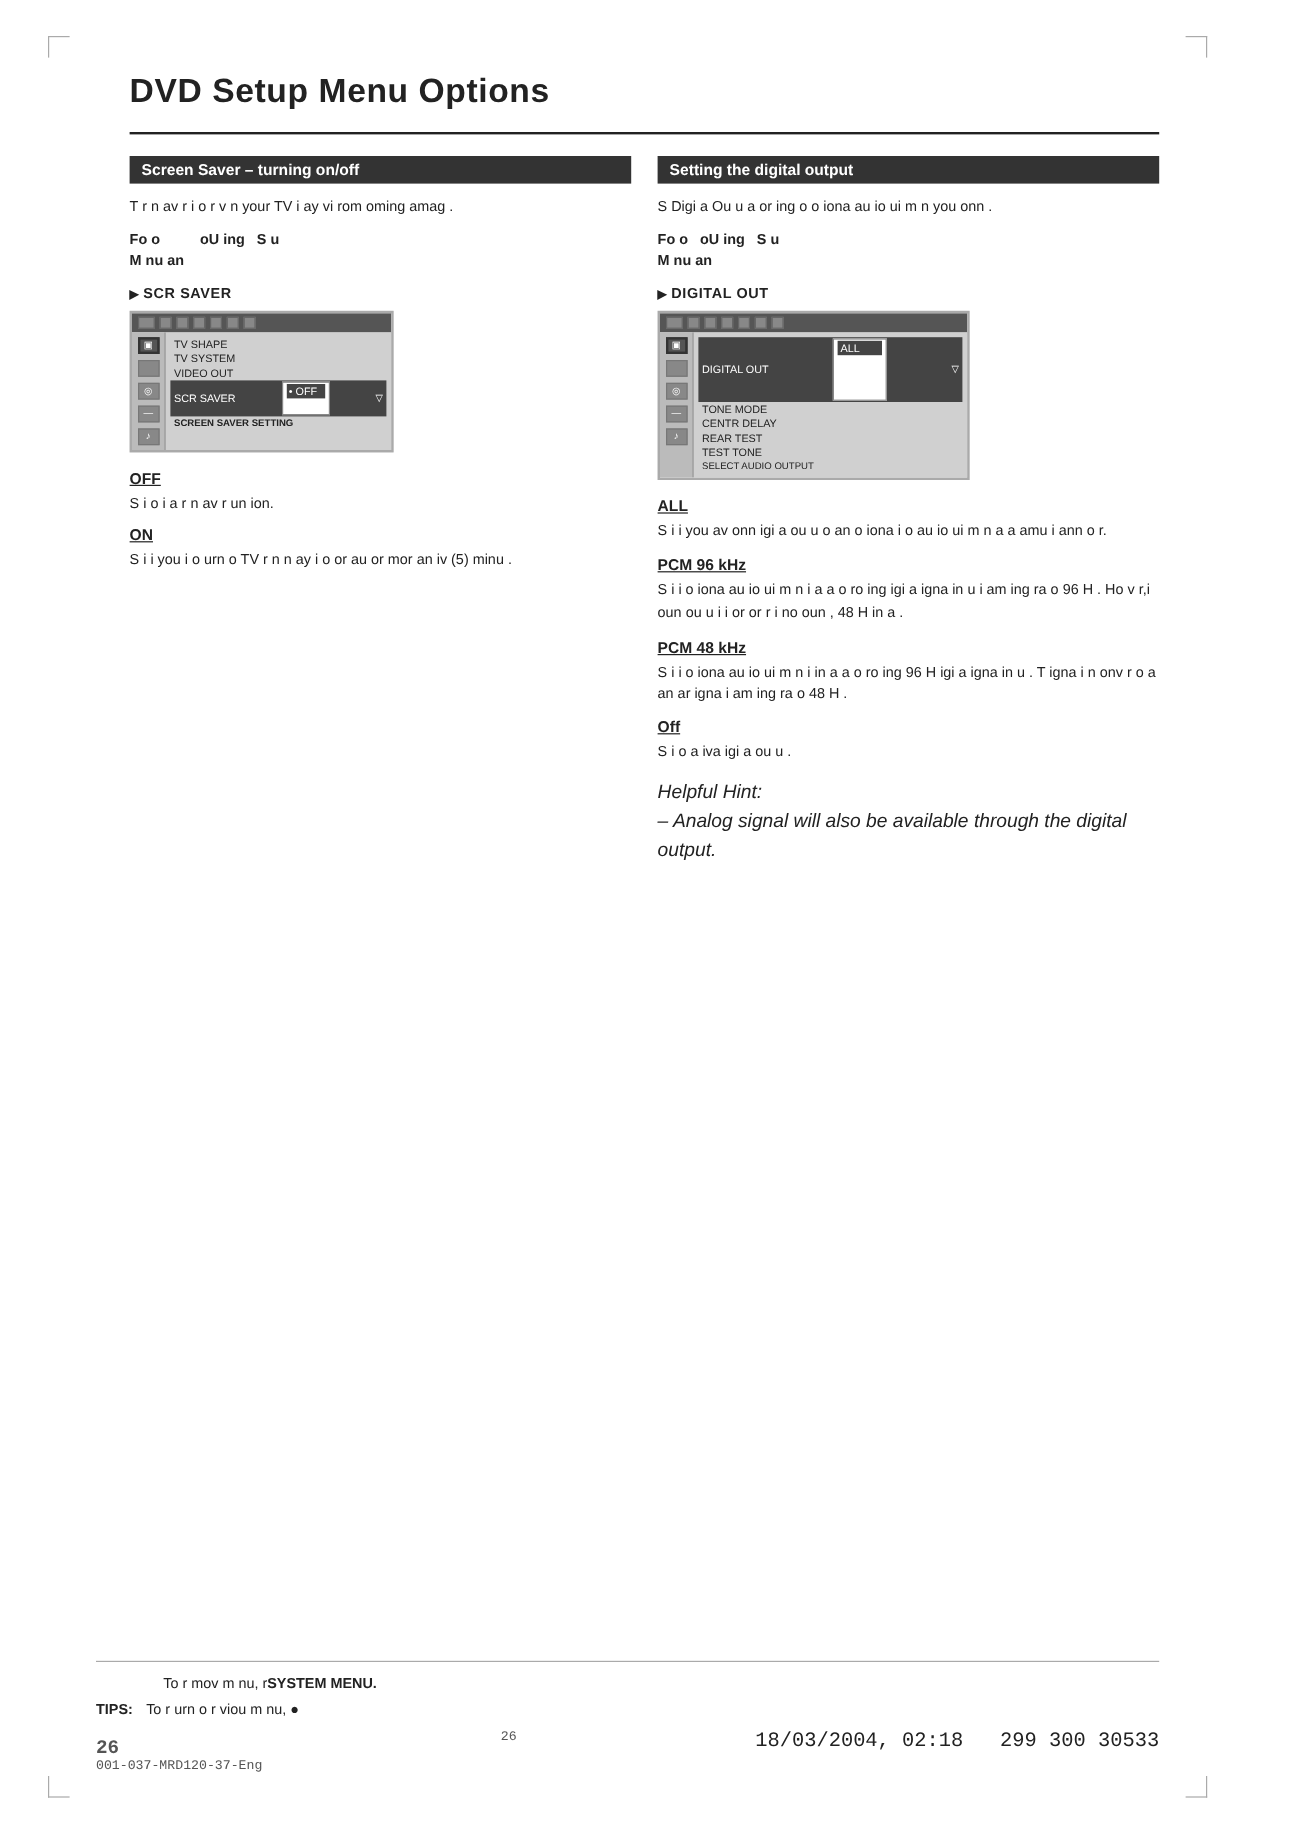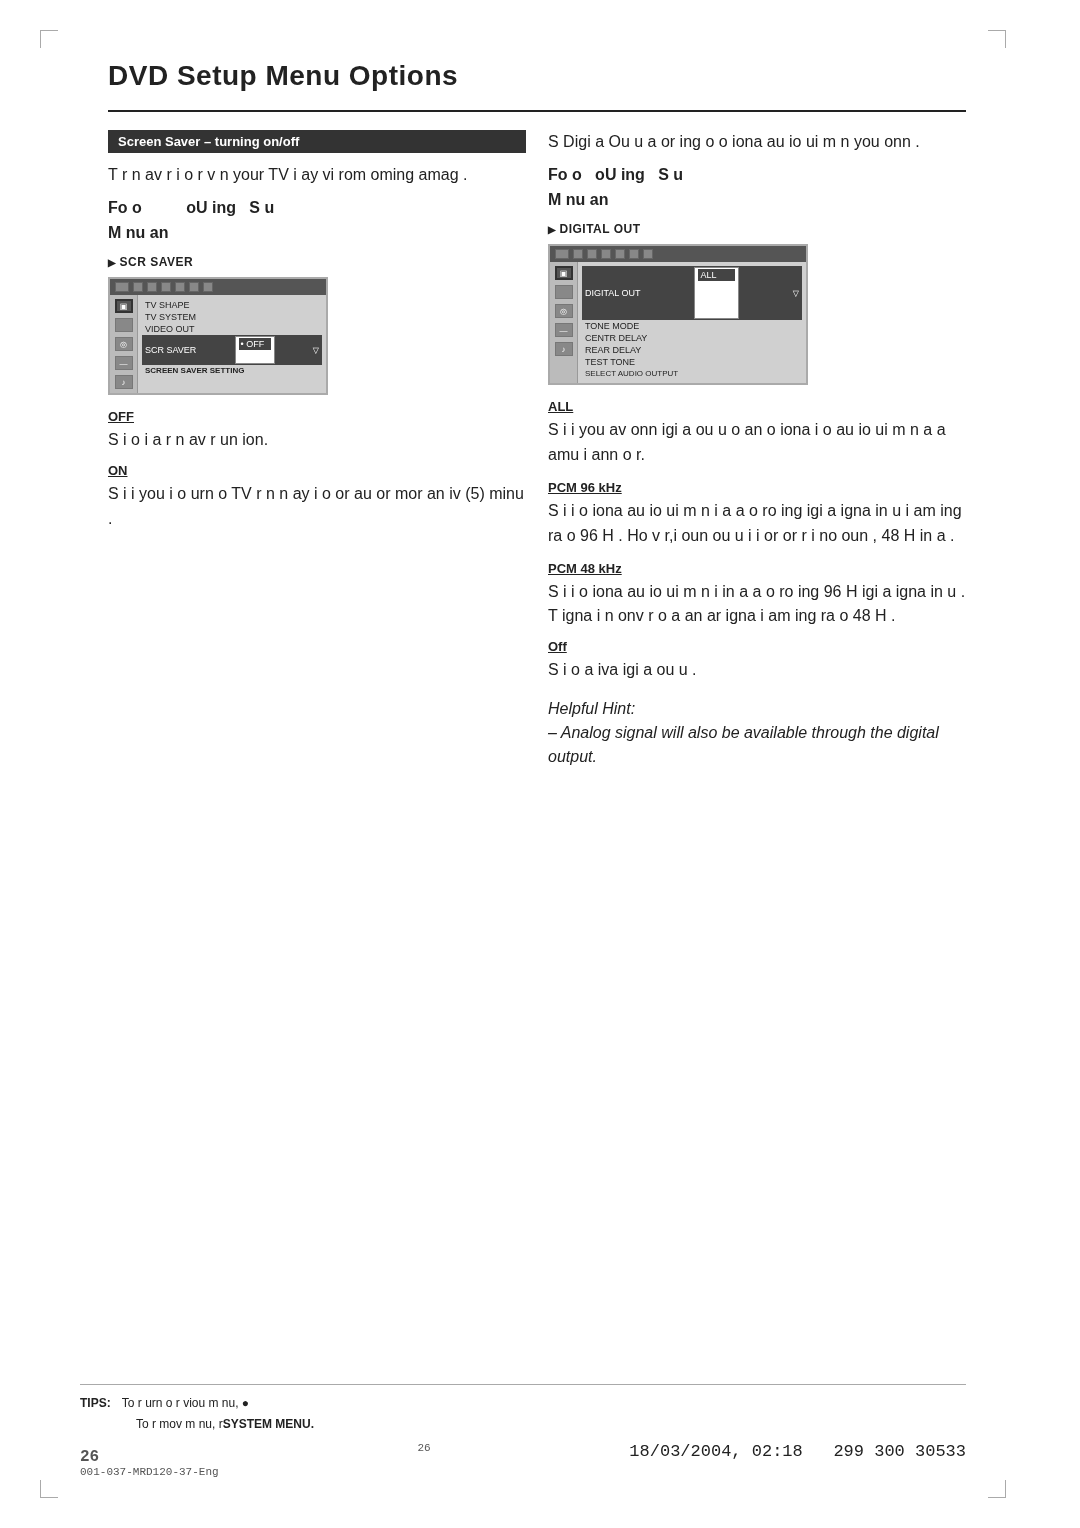--- a/index.html
+++ b/index.html
@@ -55,21 +55,21 @@
       color: #fff;
       font-weight: bold;
       font-size: 13px;
       padding: 4px 10px;
       margin-bottom: 10px;
       display: inline-block;
       width: 100%;
     }
 
     .body-text {
-      font-size: 16px;
+      font-size: 12px;
       line-height: 1.55;
       margin-bottom: 8px;
     }
     .body-text b { font-weight: bold; }
 
     .menu-label {
       font-size: 12px;
       font-weight: bold;
       text-transform: uppercase;
       letter-spacing: 0.5px;
@@ -303,20 +303,21 @@
       </div>
       <p class="body-text">S    i o i a     r  n  av r un  ion.</p>
 
       <div class="option-heading">
         <span>ON</span>
       </div>
       <p class="body-text">S    i i you  i   o urn o    TV r  n   n ay i o   or au or mor   an iv (5) minu  .</p>
     </div>
 
     <div class="col-right">
+      <div class="section-header">Setting the digital output</div>
 
       <p class="body-text">S   Digi a Ou  u a  or ing o o  iona au io  ui m n you onn   .</p>
       <p class="body-text">
         <b>Fo o</b>&nbsp;&nbsp;&nbsp;<b>oU ing&nbsp;&nbsp; S u</b><br>
         <b>M nu an</b>
       </p>
 
       <div class="menu-label">
         <span>Digital Out</span>
       </div>
@@ -346,21 +347,21 @@
               <div class="tv-submenu">
                 <div class="tv-submenu-item sel">ALL</div>
                 <div class="tv-submenu-item">PCM 6</div>
                 <div class="tv-submenu-item">PCM 48</div>
                 <div class="tv-submenu-item">OFF</div>
               </div>
               <span style="font-size:8px;">▽</span>
             </div>
             <div class="tv-menu-item">TONE MODE</div>
             <div class="tv-menu-item">CENTR DELAY</div>
-            <div class="tv-menu-item">REAR DELAY</div>
+            <div class="tv-menu-item">REAR TEST</div>
             <div class="tv-menu-item">TEST TONE</div>
             <div class="tv-menu-item" style="font-size:8px;">SELECT AUDIO OUTPUT</div>
           </div>
         </div>
       </div>
 
       <div class="option-heading">
         <span>ALL</span>
       </div>
       <p class="body-text">S    i i you av  onn  igi a ou u  o an o  iona i o au io  ui m n  a  a amu i  ann  o r.</p>
@@ -383,25 +384,25 @@
       <div class="helpful-hint">
         <span>Helpful Hint:</span><br>
         <span>– Analog signal will also be available through the digital output.</span>
       </div>
     </div>
   </div>
 
   <div class="footer">
     <div class="footer-tips">
       <div>
+        <span style="margin-left:56px;">To r  mov   m nu, r<b>SYSTEM MENU.</b></span>
+      </div>
+      <div>
         <span class="tips-label">TIPS:</span>
         <span>To r  urn o   r viou m nu, ●</span>
-      </div>
-      <div>
-        <span style="margin-left:56px;">To r  mov   m nu, r<b>SYSTEM MENU.</b></span>
       </div>
     </div>
     <div class="footer-bottom">
       <div>
         <div class="footer-page-num">26</div>
         <div style="font-size:11px;color:#555;">001-037-MRD120-37-Eng</div>
       </div>
       <div style="font-size:11px;color:#555;">26</div>
       <div class="footer-bottom-right">
         <span>18/03/2004, 02:18</span>

